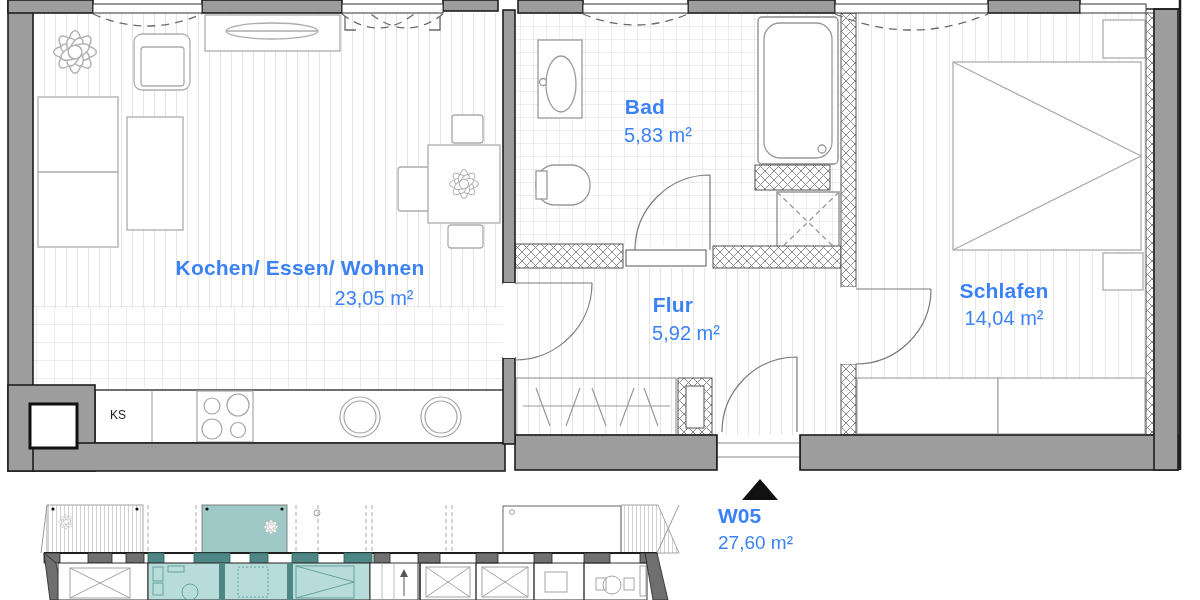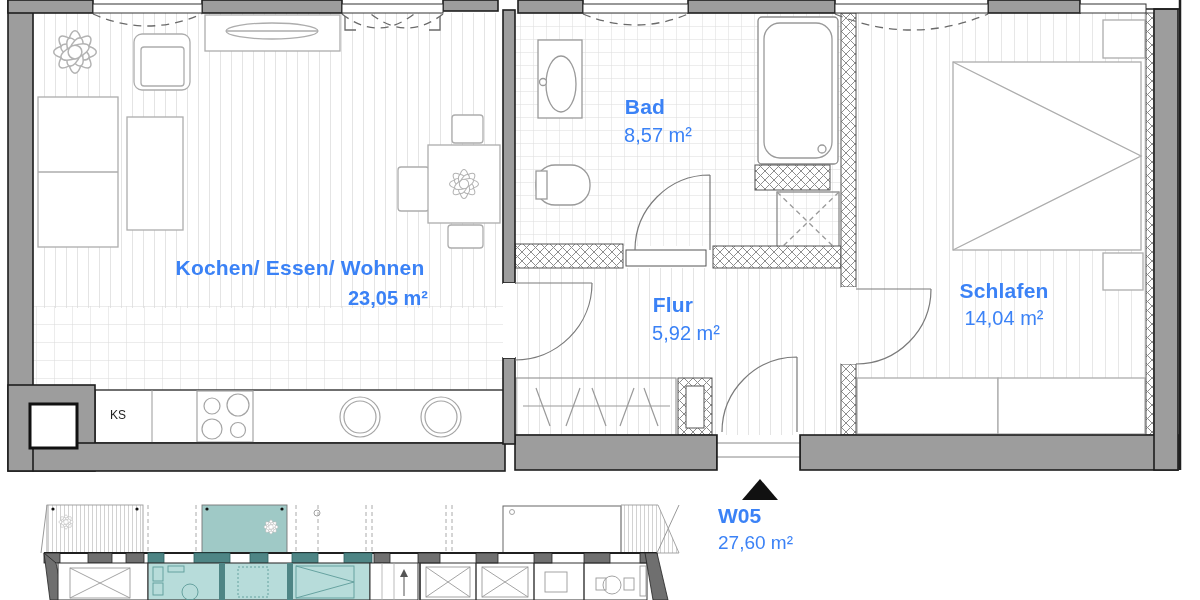--- a/index.html
+++ b/index.html
@@ -267,24 +267,24 @@
           <rect x="624" y="578" width="10" height="12"></rect>
       <rect x="640" y="566" width="6" height="30"></rect>
       <rect x="545" y="572" width="22" height="20"></rect>
     </g>
     <polygon points="645,553 657,553 668,600 653,600" fill="#6f6f6f" stroke="#222" stroke-width="0.8"></polygon>
     <line x1="657" y1="553" x2="679" y2="505" stroke="#999999" stroke-width="1"></line>
   </g>
 </svg>
 
   <div class="lbl room-title" style="left:300px;top:256px;">Kochen/ Essen/ Wohnen</div>
-  <div class="lbl room-area" style="left:388px;top:287px;font-weight:bold;">23,05 m²</div>
+  <div class="lbl room-area" style="left:374px;top:287px;">23,05 m²</div>
 
   <div class="lbl room-title" style="left:645px;top:95px;">Bad</div>
-  <div class="lbl room-area" style="left:658px;top:124px;">8,57 m²</div>
+  <div class="lbl room-area" style="left:658px;top:124px;">5,83 m²</div>
 
   <div class="lbl room-title" style="left:673px;top:293px;">Flur</div>
   <div class="lbl room-area" style="left:686px;top:322px;">5,92 m²</div>
 
   <div class="lbl room-title" style="left:1004px;top:279px;">Schlafen</div>
   <div class="lbl room-area" style="left:1004px;top:307px;">14,04 m²</div>
 
   <div class="lbl ks" style="left:110px;top:408px;">KS</div>
 
   <div class="lbl unit-code" style="left:718px;top:504px;">W05</div>

